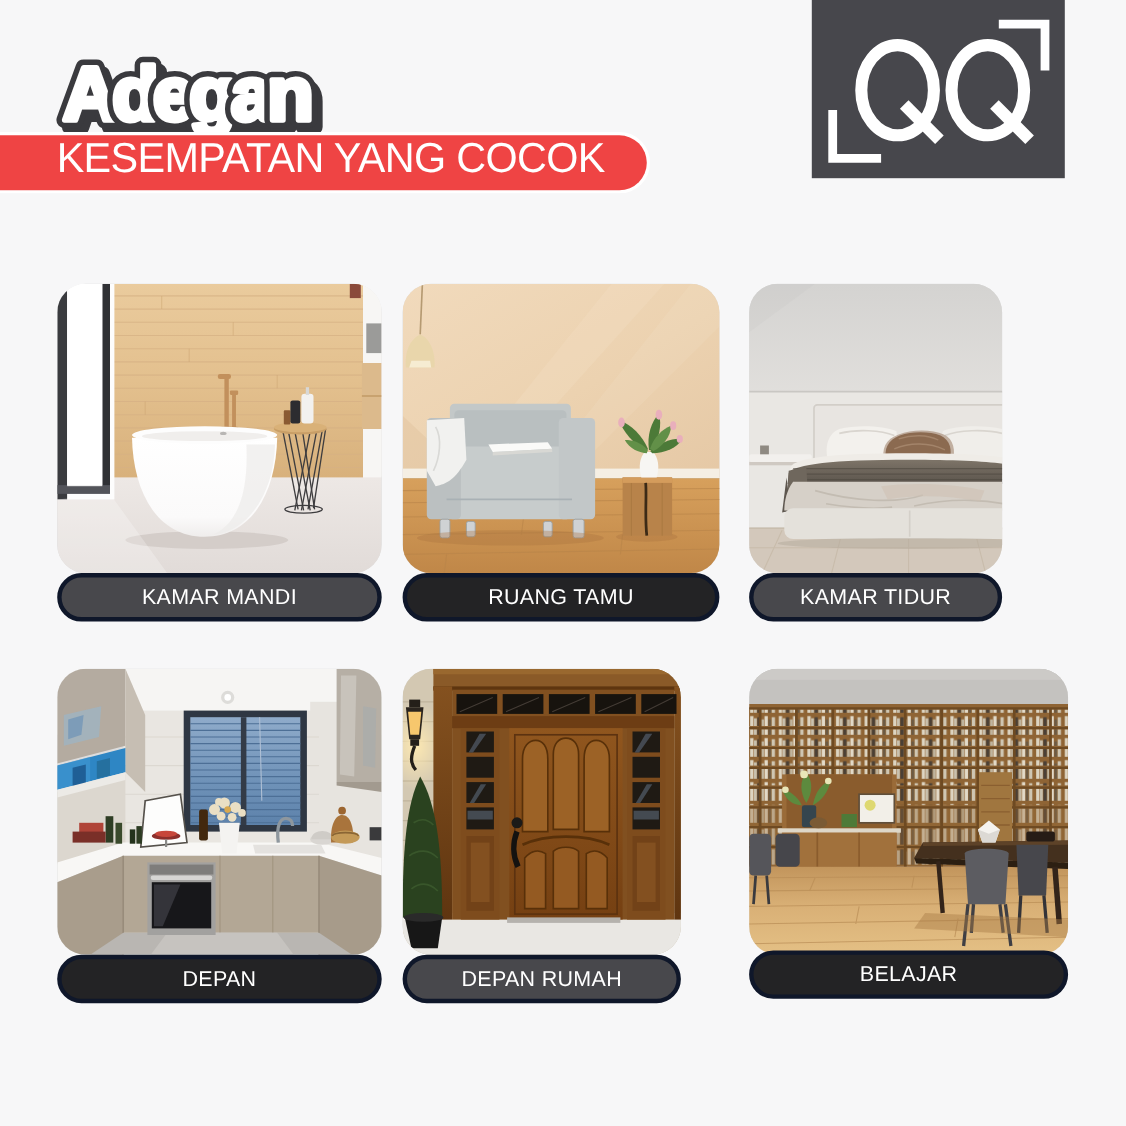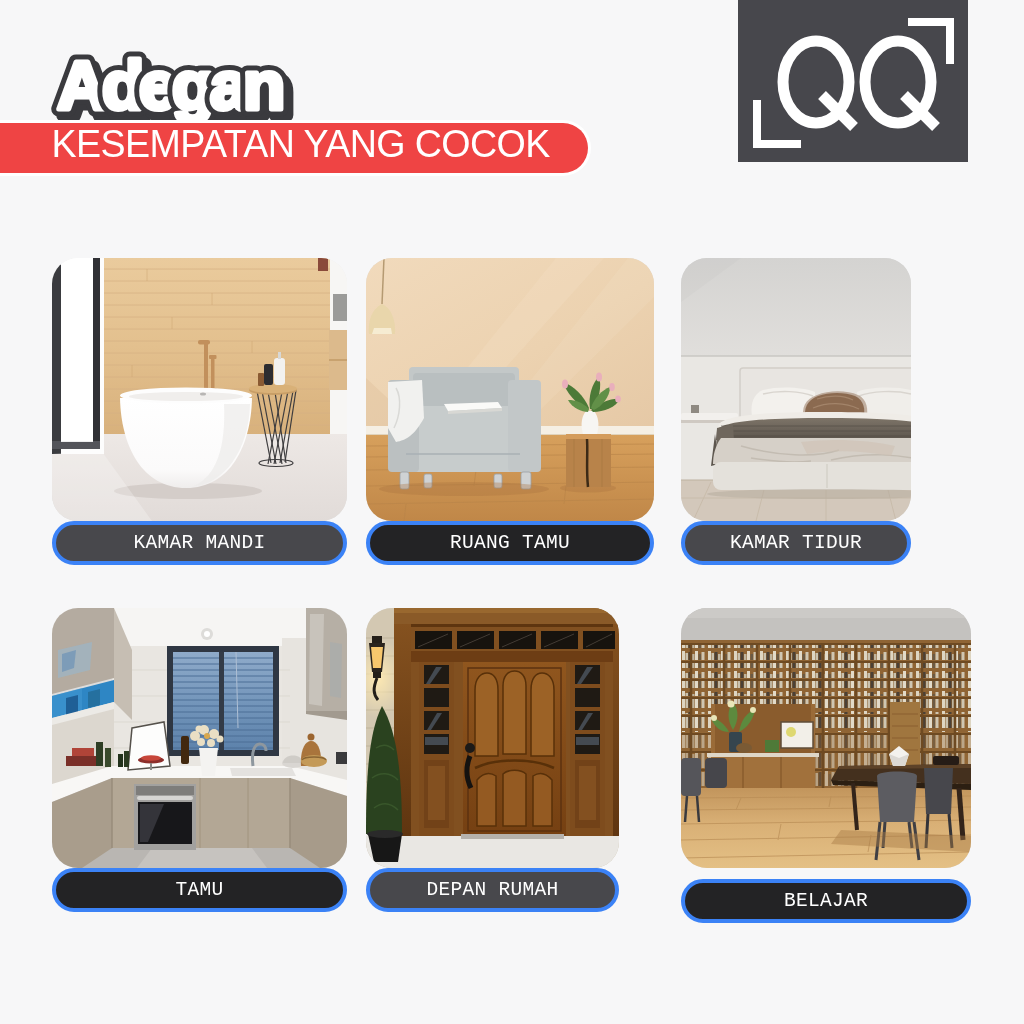--- a/index.html
+++ b/index.html
@@ -12,21 +12,21 @@
           border-top:3px solid #fff;border-right:3px solid #fff;border-bottom:3px solid #fff;
           box-sizing:border-box;display:flex;align-items:flex-start;}
   #subbar span{color:#fff;font-size:38px;letter-spacing:-0.6px;padding-left:52px;
                white-space:nowrap;transform:scaleX(0.99);transform-origin:left;}
   #logo{left:738px;top:0;width:230px;height:162px;background:#47474c;}
   
   .card{position:absolute;}
   .photo{position:absolute;left:0;top:0;width:100%;border-radius:26px;overflow:hidden;background:#ddd;}
   .photo svg{display:block;}
   .pill{position:absolute;left:0;width:100%;box-sizing:border-box;height:44px;
-        border:4px solid #3b82f6;border-radius:22px;display:flex;align-items:center;justify-content:center;font-family:Liberation Mono, monospace;}
+        border:4px solid #0f172a;border-radius:22px;display:flex;align-items:center;justify-content:center;}
   .pill span{color:#fff;font-size:19.5px;letter-spacing:0.3px;}
   .g1{background:#48484c;}
   .g2{background:#232325;}
 </style>
 </head>
 <body>
 
   <svg class="abs" style="left:40px;top:36px" width="300" height="110" viewBox="0 0 300 110">
     <g font-family="Liberation Sans" font-weight="bold" font-size="69">
       <g transform="translate(5,6)" fill="#3a3a3e" stroke="#3a3a3e" stroke-width="15" stroke-linejoin="round">
@@ -464,21 +464,21 @@
       <path d="M249 158 C248 142 253 133 259 133 C266 133 270 143 269 158 Z" fill="#a9743c"></path>
       <ellipse cx="262" cy="153" rx="13" ry="6" fill="#c49a58"></ellipse>
       <path d="M250 152 C252 148 272 148 274 152" stroke="#8a6534" stroke-width="1.5" fill="none"></path>
       <rect x="284" y="144" width="11" height="12" fill="#3a3a3c"></rect>
 
       <rect x="66" y="146" width="5" height="13" fill="#23321c"></rect>
       <rect x="72" y="143" width="5" height="16" fill="#2c3b22"></rect>
     </svg>
     </div>
     <div class="pill g2" style="top:260px">
-      <span>TAMU</span>
+      <span>DEPAN</span>
     </div>
   </div>
 
   <div class="card" style="left:366px;top:608px;width:253px;height:304px">
     <div class="photo" style="height:260px">
       <svg width="293" height="260" viewBox="0 0 293 260" id="p5">
       <defs>
         <linearGradient id="wd5" x1="0" y1="0" x2="0" y2="1">
           <stop offset="0" stop-color="#84511f"></stop>
             <stop offset="1" stop-color="#5f3510"></stop>
@@ -739,16 +739,16 @@
       <g>
         <path d="M196 168 C196 162 236 162 236 168 L233 214 L199 214 Z" fill="#5c5c61"></path>
         <path d="M199 214 L195 252 M233 214 L238 252 M204 214 L202 240 M228 214 L231 240" stroke="#3f3f44" stroke-width="3" fill="none"></path>
         <path d="M243 160 L272 160 L270 206 L245 206 Z" fill="#47474c"></path>
         <path d="M247 206 L245 240 M268 206 L271 240" stroke="#333338" stroke-width="3" fill="none"></path>
       </g>
 
       <polygon points="160,222 290,228 290,244 150,236" fill="#a87d48" opacity="0.45"></polygon>
     </svg>
     </div>
-    <div class="pill g2" style="top:271px">
+    <div class="pill g2" style="top:256px">
       <span>BELAJAR</span>
     </div>
   </div>
 
 </body></html>

